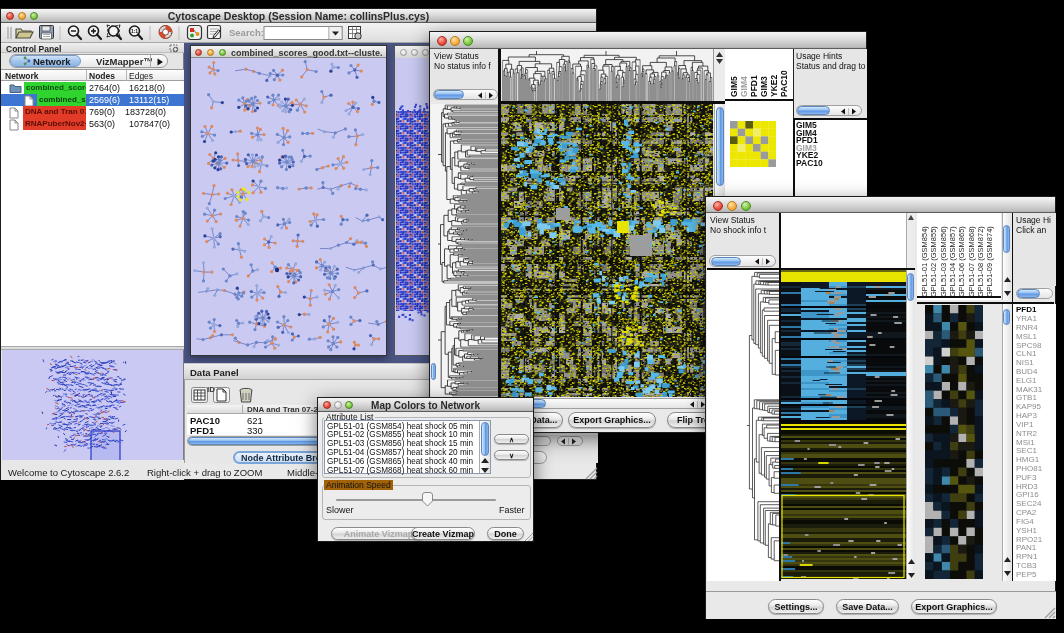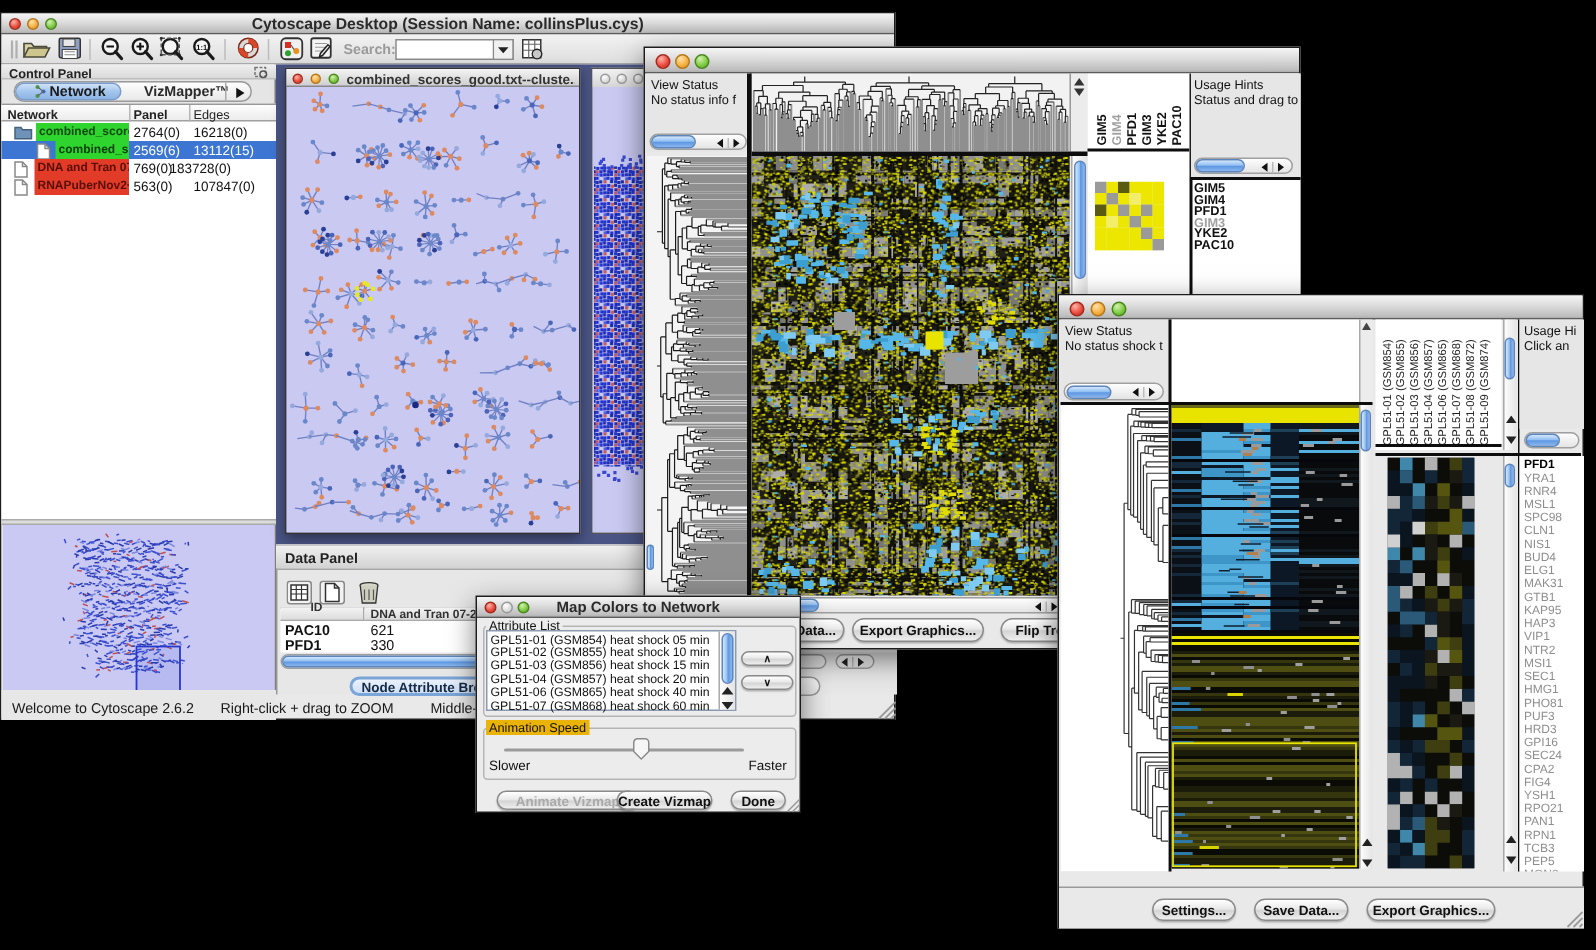--- a/index.html
+++ b/index.html
@@ -124,21 +124,21 @@
       <div class="abs" style="left:95px;top:13px;font-size:9.5px;font-weight:bold;color:#2a2a2a">VizMapper™</div>
       <div class="abs" style="left:149px;top:11.5px;width:18px;height:13px;border-left:1px solid #aaa"></div>
       <svg style="left:155px;top:15px" width="8" height="8" viewBox="0 0 8 8">
         <path d="M1.5 0.5 L7 4 L1.5 7.5 z" fill="#111"></path>
       </svg>
       <div class="abs" style="left:0;top:26px;width:183px;height:277px;background:#fff;border-top:1px solid #999"></div>
       <div class="abs" style="left:0;top:27px;width:183px;height:11px;background:linear-gradient(#fdfdfd,#ececec);border-bottom:1px solid #a0a0a0"></div>
       <div class="abs" style="left:85px;top:27px;width:1px;height:11px;background:#b5b5b5"></div>
       <div class="abs" style="left:125px;top:27px;width:1px;height:11px;background:#b5b5b5"></div>
       <div class="abs" style="left:4px;top:28px;font-size:8.5px;font-weight:bold;color:#222">Network</div>
-      <div class="abs" style="left:88px;top:28px;font-size:8.5px;font-weight:bold;color:#222">Panel</div>
+      <div class="abs" style="left:88px;top:28px;font-size:8.5px;font-weight:bold;color:#222">Nodes</div>
       <div class="abs" style="left:128px;top:28px;font-size:8.5px;font-weight:normal;color:#222">Edges</div>
       <div class="abs" style="left:23px;top:39px;width:62px;height:12px;background:#2fd42f"></div>
       <svg style="left:8px;top:39.5px" width="13" height="11" viewBox="0 0 13 11">
         <path d="M1 9.5 V2 h4 l1 1.5 h6 V9.5 z" fill="#6f93b8" stroke="#44617e" stroke-width="1"></path>
       </svg>
       <div class="abs" style="left:25px;top:40px;font-size:8px;font-weight:bold;color:#104a10;white-space:nowrap;width:60px;overflow:hidden">combined_scores_</div>
       <div class="abs t9" style="left:88px;top:40px">2764(0)</div>
       <div class="abs t9" style="left:128px;top:40px">16218(0)</div>
       <div class="abs" style="left:0px;top:51px;width:183px;height:12px;background:#3c76d2"></div>
       <div class="abs" style="left:36px;top:51px;width:49px;height:12px;background:#2fd42f"></div>
@@ -149,21 +149,21 @@
       <div class="abs" style="left:38px;top:52px;font-size:8px;font-weight:bold;color:#0c400c;white-space:nowrap;width:47px;overflow:hidden">combined_sco</div>
       <div class="abs" style="left:88px;top:52px;font-size:9px;color:#fff">2569(6)</div>
       <div class="abs" style="left:128px;top:52px;font-size:9px;color:#fff">13112(15)</div>
       <div class="abs" style="left:22px;top:63px;width:63px;height:12px;background:#e23c28"></div>
       <svg style="left:8px;top:63.5px" width="10" height="12" viewBox="0 0 10 12">
         <path d="M1 11 V1 h5 l3 3 v7 z" fill="#fff" stroke="#888" stroke-width="1"></path>
         <path d="M6 1 v3 h3" fill="none" stroke="#888" stroke-width="1"></path>
       </svg>
       <div class="abs" style="left:24px;top:64px;font-size:8px;font-weight:bold;color:#5a0f06;white-space:nowrap;width:61px;overflow:hidden">DNA and Tran 07</div>
       <div class="abs t9" style="left:88px;top:64px">769(0)</div>
-      <div class="abs t9" style="left:112px;top:64px">183728(0)</div>
+      <div class="abs t9" style="left:124px;top:64px">183728(0)</div>
       <div class="abs" style="left:22px;top:75px;width:63px;height:12px;background:#e23c28"></div>
       <svg style="left:8px;top:75.5px" width="10" height="12" viewBox="0 0 10 12">
         <path d="M1 11 V1 h5 l3 3 v7 z" fill="#fff" stroke="#888" stroke-width="1"></path>
         <path d="M6 1 v3 h3" fill="none" stroke="#888" stroke-width="1"></path>
       </svg>
       <div class="abs" style="left:24px;top:76px;font-size:8px;font-weight:bold;color:#5a0f06;white-space:nowrap;width:61px;overflow:hidden">RNAPuberNov2+N</div>
       <div class="abs t9" style="left:88px;top:76px">563(0)</div>
       <div class="abs t9" style="left:128px;top:76px">107847(0)</div>
       <div class="abs" style="left:0;top:303px;width:183px;height:4px;background:#dcdcdc;border-top:1px solid #aaa;border-bottom:1px solid #aaa"></div>
       <div class="abs" style="left:1px;top:307px;width:181px;height:110px;background:#c9c9f4"></div>
@@ -1892,21 +1892,21 @@
       <path d="M32 2 v3 h3" fill="none" stroke="#333" stroke-width="1"></path>
       <g transform="translate(48,0)">
         <ellipse cx="7" cy="3.2" rx="6" ry="1.8" fill="#d8d8c8" stroke="#333" stroke-width=".9"></ellipse>
         <path d="M1.2 3.5 L2.5 15 h9 L12.8 3.5" fill="#cfcfbf" stroke="#333" stroke-width=".9"></path>
         <path d="M4 6v7M7 6v7M10 6v7" stroke="#555" stroke-width=".8"></path>
       </g>
     </svg>
     <div class="abs" style="left:186px;top:396px;width:411px;height:30px;background:#fff;border-top:1px solid #999"></div>
     <div class="abs" style="left:186px;top:396px;width:56px;height:9px;background:linear-gradient(#f4f4f4,#dcdcdc);border-right:1px solid #aaa;border-bottom:1px solid #aaa"></div>
     <div class="abs" style="left:242px;top:396px;width:120px;height:9px;background:linear-gradient(#f4f4f4,#dcdcdc);border-right:1px solid #aaa;border-bottom:1px solid #aaa"></div>
-    <div class="abs" style="left:206px;top:391px;font-size:8px;font-weight:bold;color:#333">ID</div>
+    <div class="abs" style="left:206px;top:376px;font-size:8px;font-weight:bold;color:#333">ID</div>
     <div class="abs" style="left:246px;top:396px;font-size:8px;font-weight:bold;color:#333;white-space:nowrap">DNA and Tran 07-21-06b</div>
     <div class="abs" style="left:189px;top:406px;font-size:9.5px;font-weight:bold;color:#111">PAC10</div>
     <div class="abs" style="left:246px;top:406px;font-size:9.5px;color:#111">621</div>
     <div class="abs" style="left:189px;top:416px;font-size:9.5px;font-weight:bold;color:#111">PFD1</div>
     <div class="abs" style="left:246px;top:416px;font-size:9.5px;color:#111">330</div>
     <div class="strack" style="left:186px;top:427px;width:364px;height:10px"></div>
     <div class="sthumbh" style="left:187px;top:428px;width:332px;height:8px"></div>
     <div class="abs" style="left:556px;top:427px;width:26px;height:10px;background:linear-gradient(#fdfdfd,#e0e0e0);border:1px solid #9f9f9f;border-radius:5px"></div>
     <svg style="left:559px;top:429px" width="22" height="7" viewBox="0 0 22 7">
       <path d="M5 0.5 L1 3.5 L5 6.5z" fill="#222"></path>
@@ -2069,21 +2069,21 @@
     <div class="pill" style="left:138px;top:380px;width:88px;height:16px;font-size:9px;line-height:15px">Export Graphics...</div>
     <div class="pill" style="left:237px;top:380px;width:86px;height:16px;font-size:9px;line-height:15px;text-align:left;padding-left:9px">Flip Tree Node</div>
   </div>
 <div class="win" style="left:705px;top:196px;width:351px;height:423px">
     <div class="tbar" style="height:16px"></div>
     <div class="lt r" style="left:7px;top:3.5px;width:10px;height:10px"></div>
     <div class="lt o" style="left:21px;top:3.5px;width:10px;height:10px"></div>
     <div class="lt g" style="left:35px;top:3.5px;width:10px;height:10px"></div>
     <div class="abs panel" style="left:1px;top:16px;width:72px;height:55px;background:#e6e6e6"></div>
     <div class="abs t85" style="left:4px;top:18px">View Status</div>
-    <div class="abs t85" style="left:4px;top:28px;white-space:nowrap;width:66px;overflow:hidden">No status shock t</div>
+    <div class="abs t85" style="left:4px;top:28px;white-space:nowrap;width:66px;overflow:hidden">No shock info t</div>
     <div class="strack" style="left:3px;top:58px;width:67px;height:12px"></div>
     <div class="sthumbh" style="left:5px;top:59.5px;width:30px;height:9px"></div>
     <svg style="left:48px;top:61px" width="20" height="7" viewBox="0 0 20 7">
       <path d="M5 0.5 L1 3.5 L5 6.5z" fill="#111"></path>
       <path d="M12 0.5 L16 3.5 L12 6.5z" fill="#111"></path>
       <path d="M8.5 0v7" stroke="#bbb"></path>
     </svg>
     <div class="abs" style="left:75px;top:16px;width:125px;height:55px;background:#fff"></div>
     <div class="abs" style="left:200px;top:16px;width:9px;height:55px;background:#ececec;border-left:1px solid #aaa"></div>
     <svg style="left:202px;top:18px" width="6" height="6" viewBox="0 0 6 6">
@@ -2254,21 +2254,21 @@
     <div class="abs" style="left:9px;top:68.0px;font-size:8.2px;color:#111;white-space:nowrap">GPL51-07 (GSM868) heat shock 60 min</div>
     <div class="abs" style="left:161px;top:23px;width:11px;height:52px;background:linear-gradient(90deg,#fdfdfd,#e4e4e4);border-left:1px solid #aaa"></div>
     <div class="sthumbv" style="left:162.5px;top:24px;width:8px;height:34px"></div>
     <svg style="left:163px;top:60px" width="8" height="15" viewBox="0 0 8 15">
       <path d="M4 0 L8 5 H0z" fill="#222"></path>
       <path d="M4 15 L0 10 H8z" fill="#222"></path>
     </svg>
     <div class="pill" style="left:176px;top:36px;width:35px;height:10px;font-size:7px;line-height:9px">∧</div>
     <div class="pill" style="left:176px;top:52px;width:35px;height:10px;font-size:7px;line-height:9px">∨</div>
     <div class="abs" style="left:4px;top:87px;width:209px;height:35px;border:1px solid #b5b5b5;border-radius:3px"></div>
-    <div class="abs t85" style="left:6px;top:82px;background:#eab308;padding:0 2px">Animation Speed</div>
+    <div class="abs t85" style="left:6px;top:82px;background:#a16207;padding:0 2px">Animation Speed</div>
     <div class="abs" style="left:18px;top:100.5px;width:160px;height:2px;background:#9a9a9a;border-radius:1px"></div>
     <svg style="left:103px;top:94px" width="13" height="15" viewBox="0 0 13 15">
       <path d="M1.5 3 a2.5 2.5 0 0 1 2.5 -2.5 h5 a2.5 2.5 0 0 1 2.5 2.5 v6 L6.5 14 L1.5 9z" fill="#f6f6f6" stroke="#8a8a8a"></path>
     </svg>
     <div class="abs t9" style="left:8px;top:107px">Slower</div>
     <div class="abs t9" style="left:181px;top:107px">Faster</div>
     <div class="pill" style="left:13px;top:129px;width:95px;height:13px;font-size:9px;line-height:12px;color:#aaa">Animate Vizmap</div>
     <div class="pill" style="left:93px;top:129px;width:64px;height:13px;font-size:9px;line-height:12px">Create Vizmap</div>
     <div class="pill" style="left:169px;top:129px;width:37px;height:13px;font-size:9px;line-height:12px">Done</div>
     <svg style="left:206px;top:134px" width="10" height="10" viewBox="0 0 10 10">

